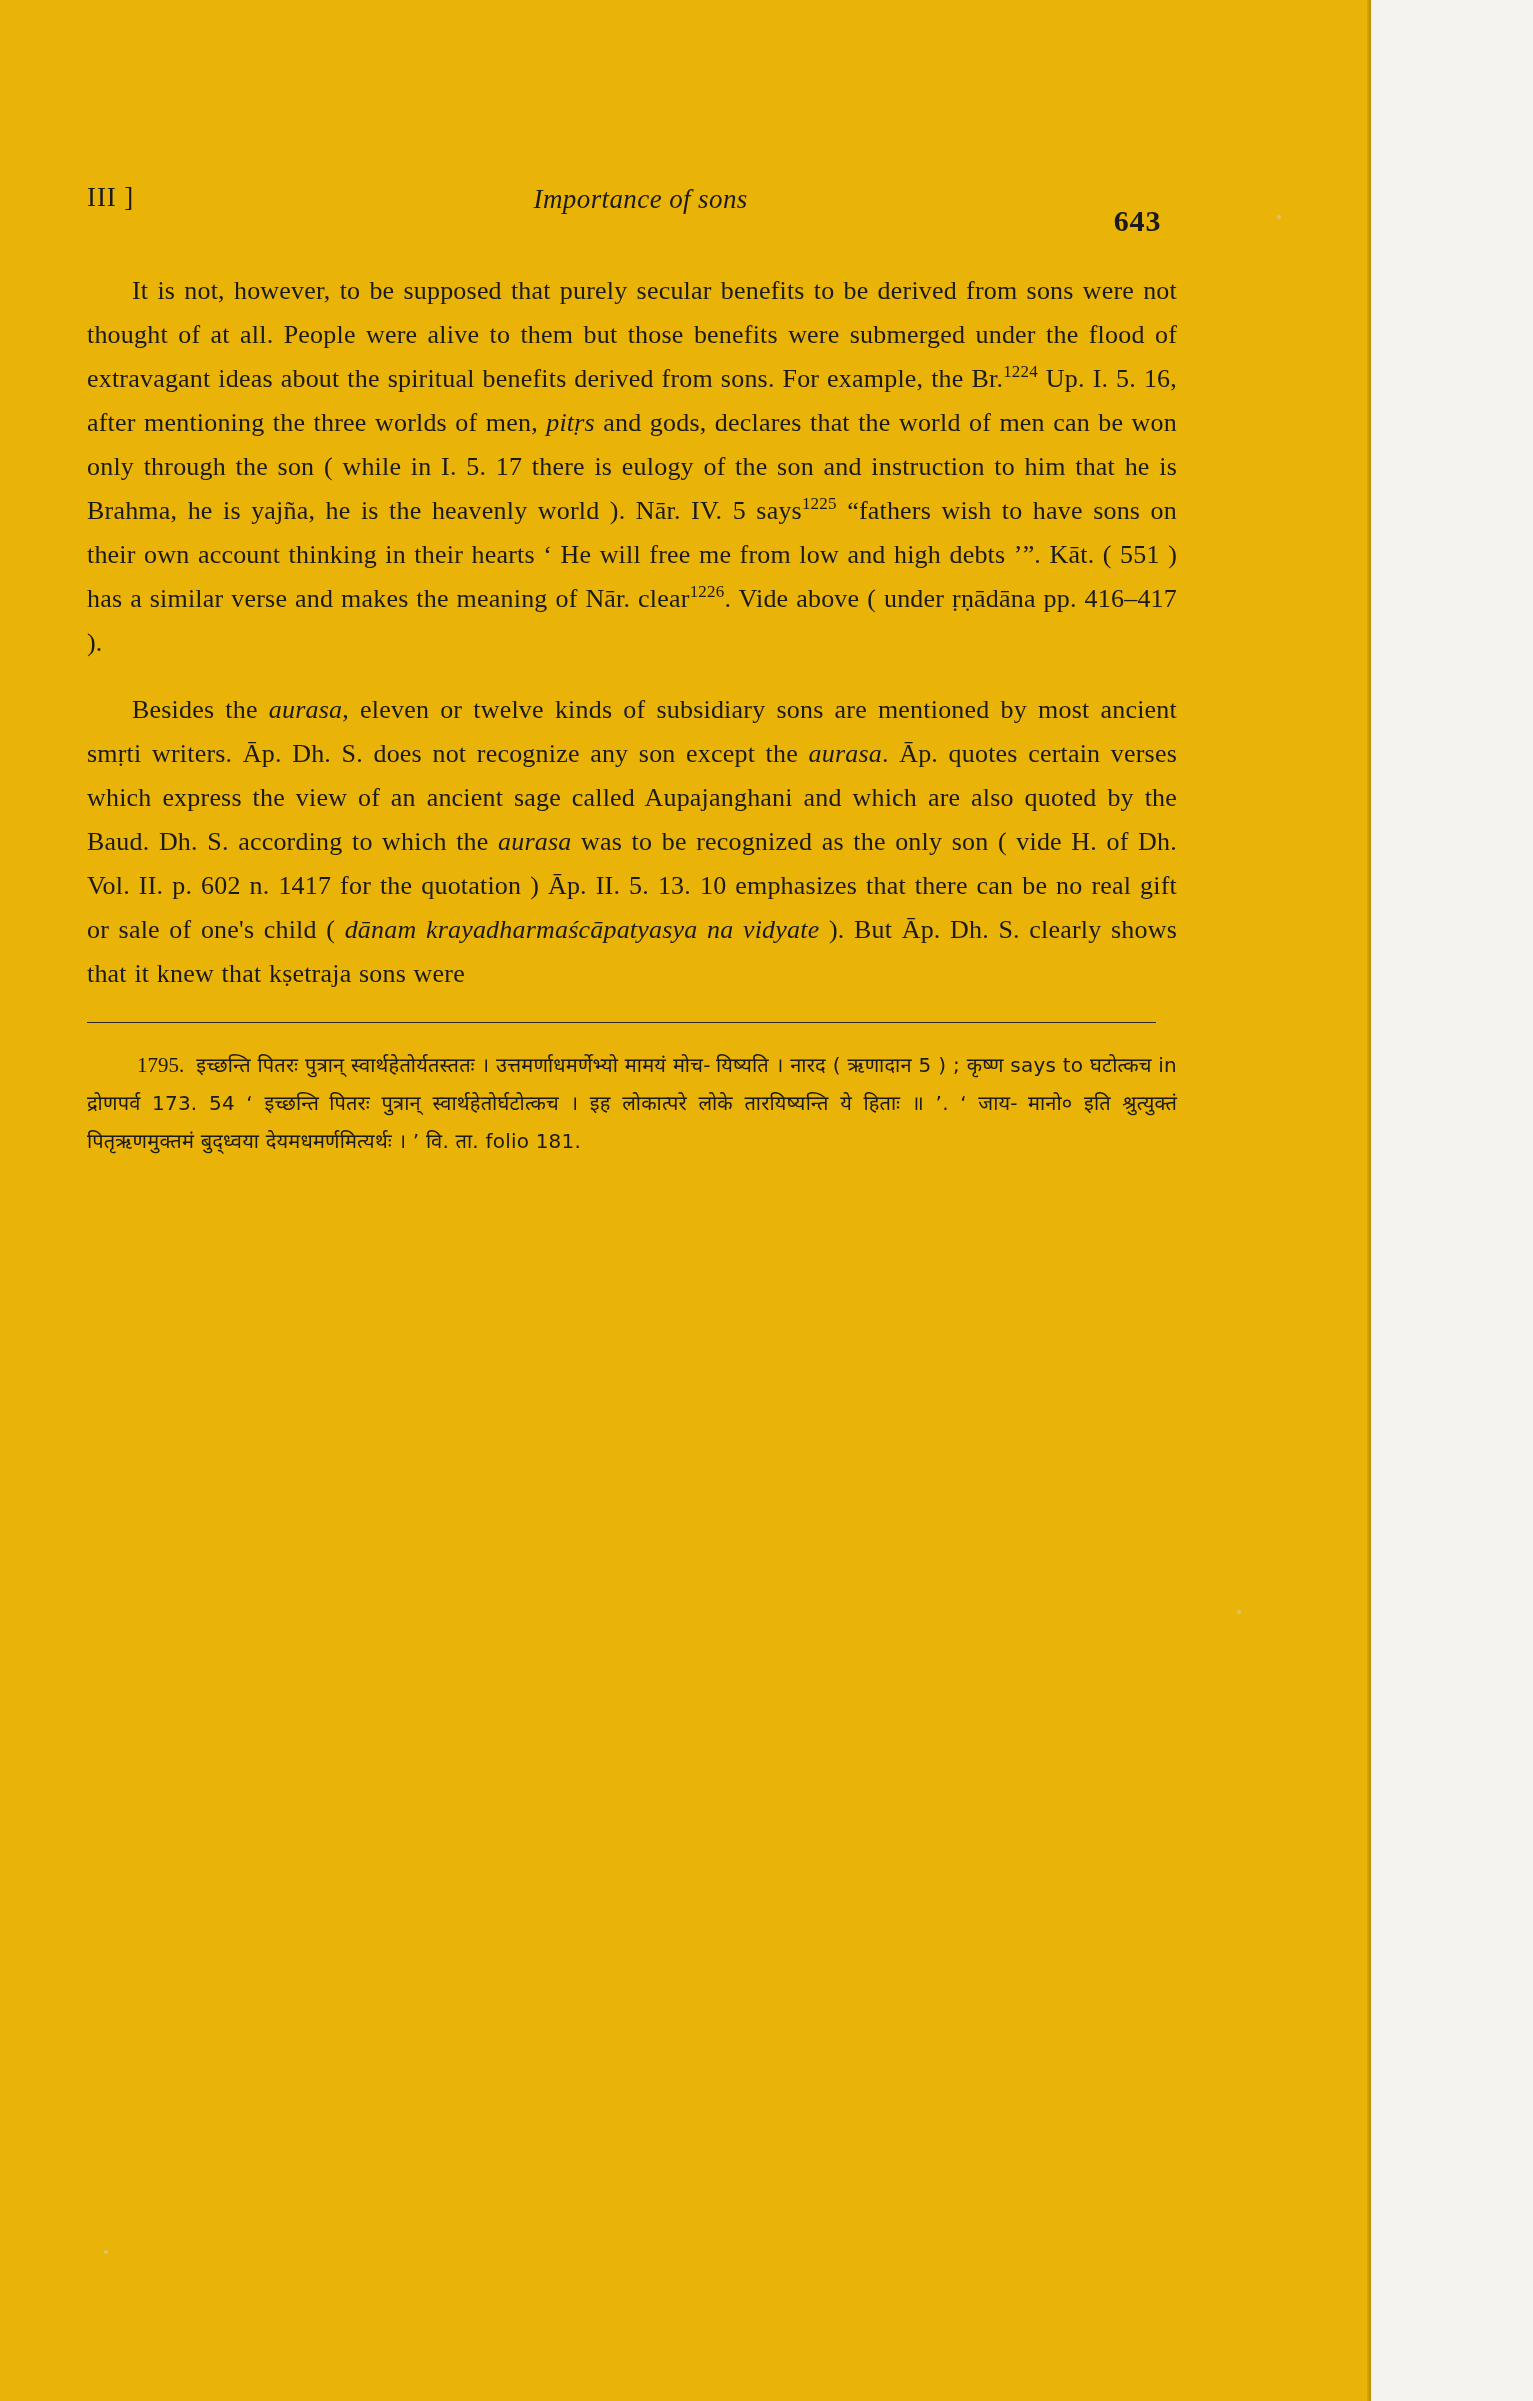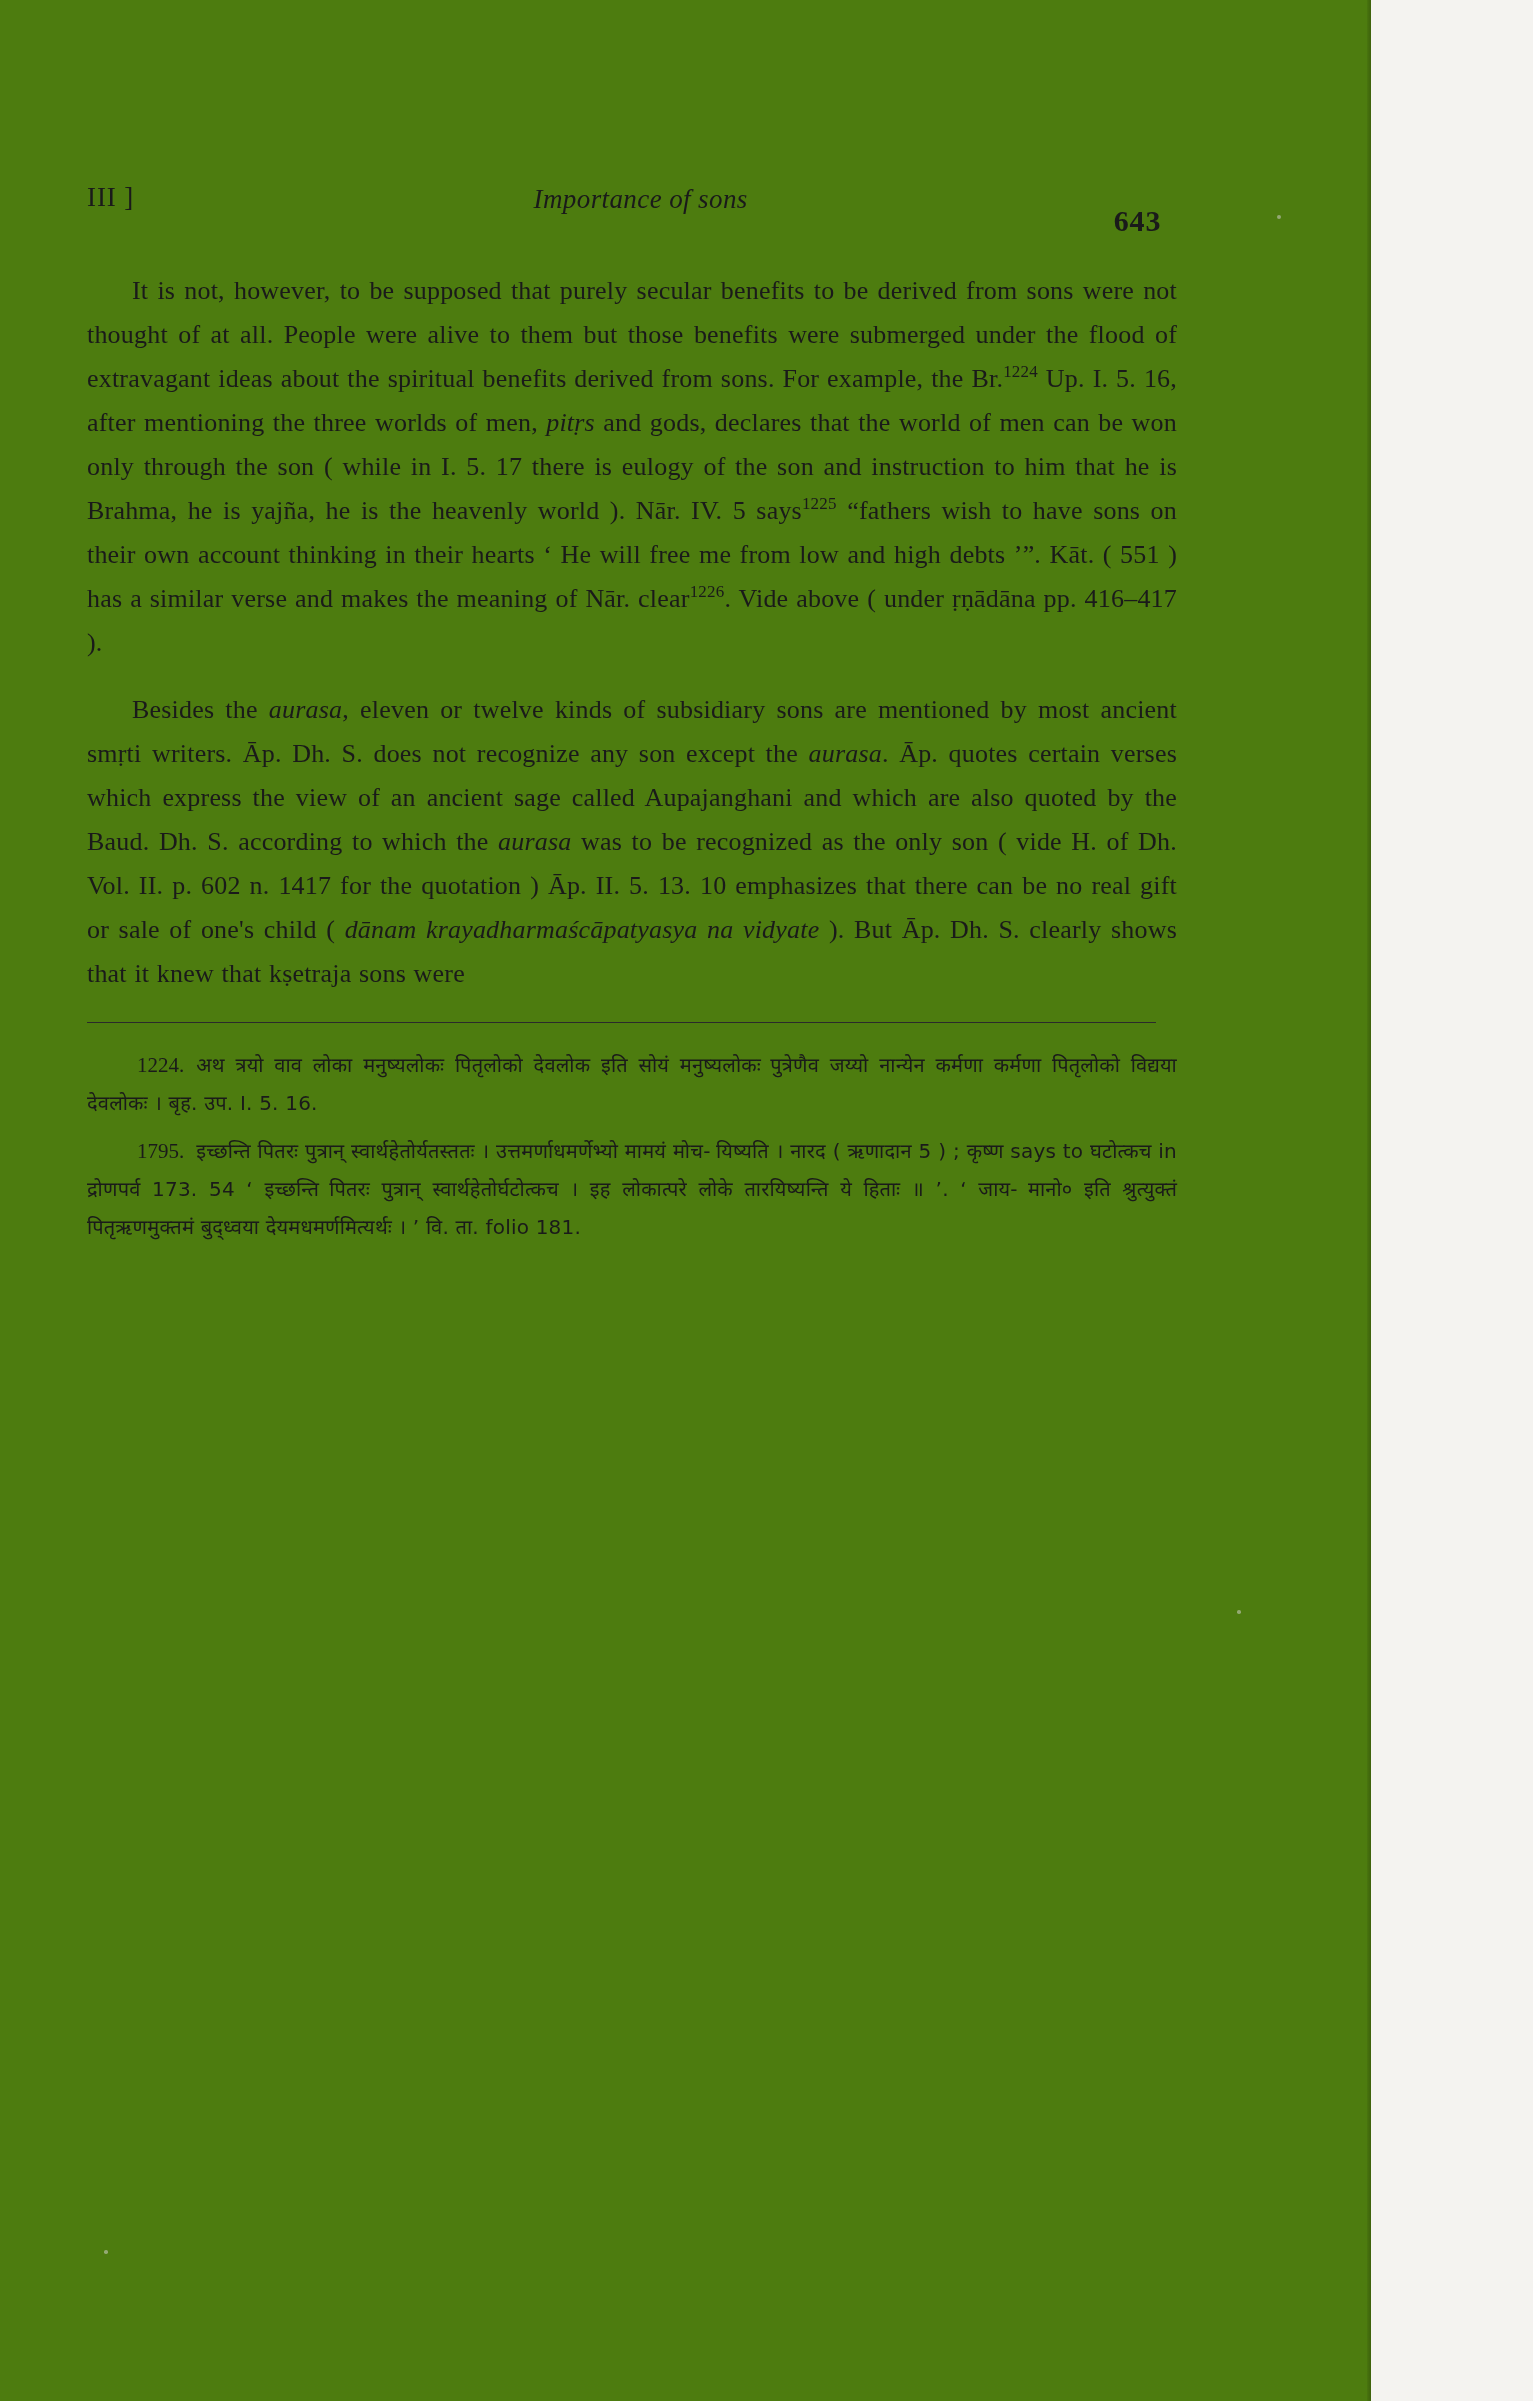--- a/index.html
+++ b/index.html
@@ -11,21 +11,21 @@
     width: 1533px;
     height: 2401px;
     position: relative;
     font-family: "Liberation Serif", serif;
     color: #1a1a1a;
     overflow: hidden;
   }
   .page {
     position: absolute;
     inset: 0;
-    background: #4d7c0f;
+    background: #eab308;
     text-decoration: underline;
   }
   
   .page-edge {
     position: absolute;
     top: 0;
     bottom: 0;
     left: 1367px;
     width: 3.5px;
     background: linear-gradient(to right, rgba(0,0,0,0.06), rgba(0,0,0,0.22));
@@ -153,24 +153,20 @@
       <span class="folio-right">643</span>
     </div>
 
     <p class="body indent">It is not, however, to be supposed that purely secular benefits to be derived from sons were not thought of at all. People were alive to them but those benefits were submerged under the flood of extravagant ideas about the spiritual benefits derived from sons. For example, the Br.<sup class="note">1224</sup> Up. I. 5. 16, after mentioning the three worlds of men, <span class="it">pitṛs</span> and gods, declares that the world of men can be won only through the son ( while in I. 5. 17 there is eulogy of the son and instruction to him that he is Brahma, he is yajña, he is the heavenly world ). Nār. IV. 5 says<sup class="note">1225</sup> “fathers wish to have sons on their own account thinking in their hearts ‘ He will free me from low and high debts ’”. Kāt. ( 551 ) has a similar verse and makes the meaning of Nār. clear<sup class="note">1226</sup>. Vide above ( under ṛṇādāna pp. 416–417 ).</p>
     <p class="body indent">Besides the <span class="it">aurasa</span>, eleven or twelve kinds of subsidiary sons are mentioned by most ancient smṛti writers. Āp. Dh. S. does not recognize any son except the <span class="it">aurasa</span>. Āp. quotes certain verses which express the view of an ancient sage called Aupajanghani and which are also quoted by the Baud. Dh. S. according to which the <span class="it">aurasa</span> was to be recognized as the only son ( vide H. of Dh. Vol. II. p. 602 n. 1417 for the quotation ) Āp. II. 5. 13. 10 emphasizes that there can be no real gift or sale of one's child ( <span class="it">dānam krayadharmaścāpatyasya na vidyate</span> ). But Āp. Dh. S. clearly shows that it knew that kṣetraja sons were</p>
 
     <div class="fn-rule"></div>
 
     <div class="footnotes">
 
-      <div class="fn">
-        <span class="fn-num lat">1224.</span><span class="dev">अथ त्रयो वाव लोका मनुष्यलोकः पितृलोको देवलोक इति सोयं मनुष्यलोकः</span>
-        <span class="dev">पुत्रेणैव जय्यो नान्येन कर्मणा कर्मणा पितृलोको विद्यया देवलोकः । बृह. उप. I. 5. 16.</span>
-      </div>
 
       <div class="fn">
         <span class="fn-num lat">1795.</span><span class="dev">इच्छन्ति पितरः पुत्रान् स्वार्थहेतोर्यतस्ततः । उत्तमर्णाधमर्णेभ्यो मामयं मोच-</span>
         <span class="dev">यिष्यति । नारद ( ऋणादान 5 ) ; कृष्ण says to घटोत्कच in द्रोणपर्व 173. 54 ‘ इच्छन्ति</span>
         <span class="dev">पितरः पुत्रान् स्वार्थहेतोर्घटोत्कच । इह लोकात्परे लोके तारयिष्यन्ति ये हिताः ॥ ’. ‘ जाय-</span>
         <span class="dev">मानो० इति श्रुत्युक्तं पितृऋणमुक्तमं बुद्ध्वया देयमधमर्णमित्यर्थः । ’ वि. ता. folio 181.</span>
       </div>
 
 
     </div>

